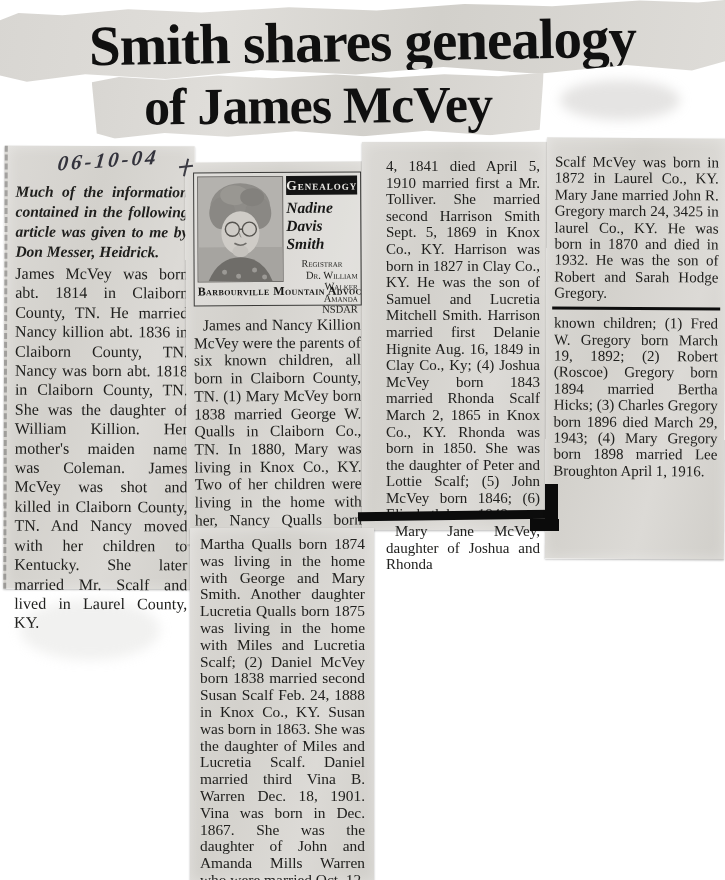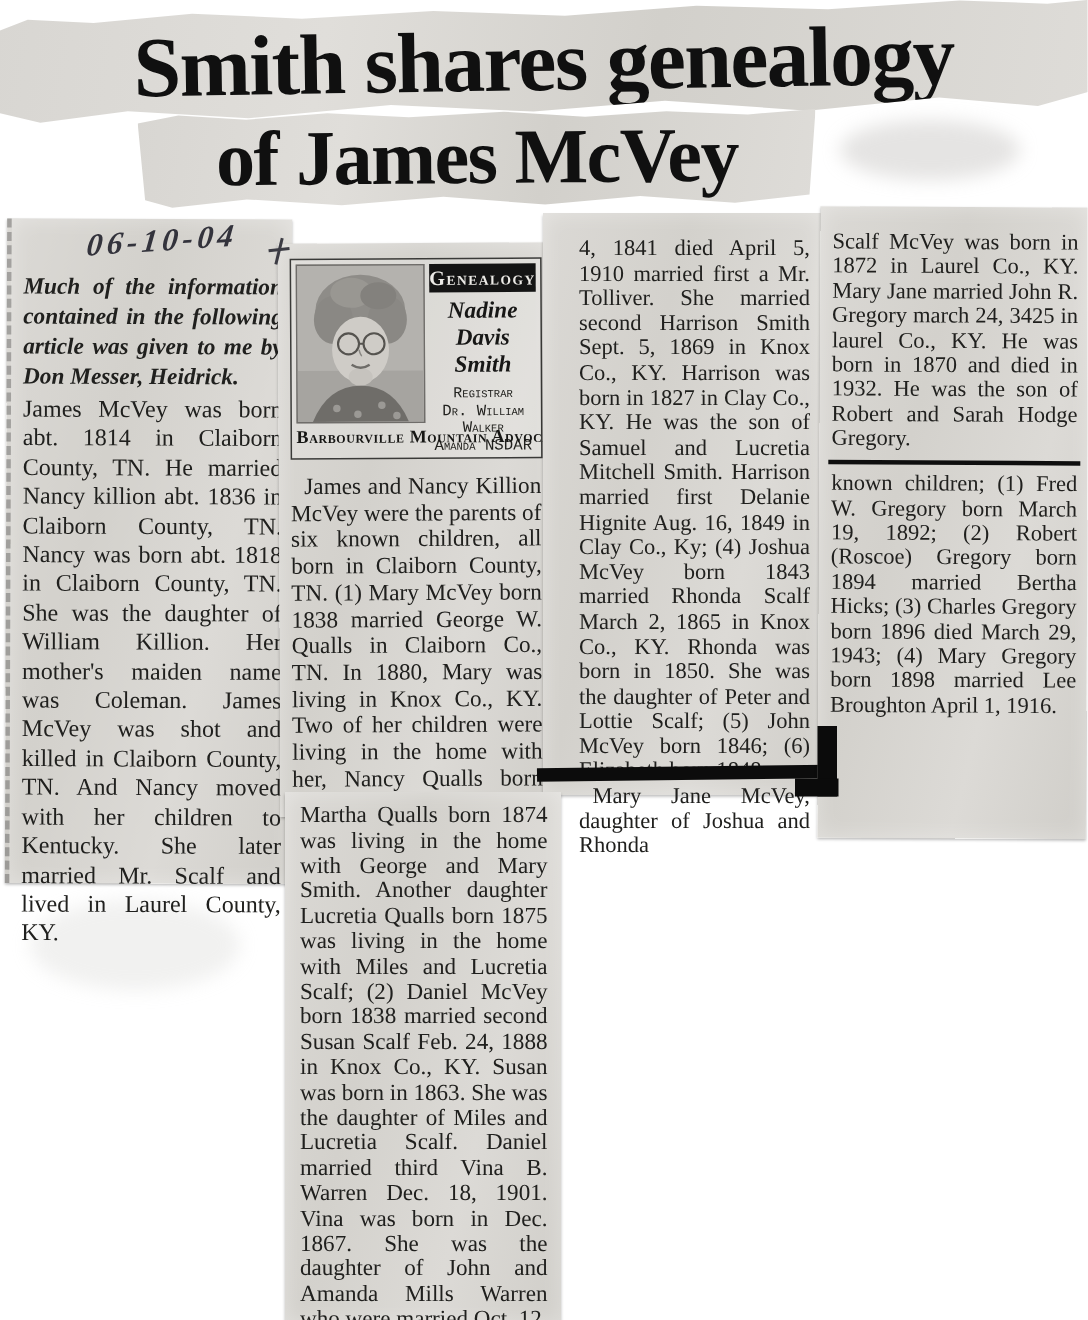--- a/index.html
+++ b/index.html
@@ -63,24 +63,24 @@
   }
   .photobox .row{display:flex;height:104px;}
   .portrait{width:84px;height:104px;border:1px solid #6f6d6a;background:#b9b7b3;flex:none;}
   .infocol{flex:1;display:flex;flex-direction:column;align-items:center;padding-left:3px;}
   .banner{
     width:100%;background:#141414;color:#eceae6;text-align:center;
     font-variant:small-caps;font-weight:bold;font-size:13.5px;line-height:19px;
     letter-spacing:1px;
   }
   .colname{
-    margin-top:4px;text-align:center;font-weight:bold;font-style:italic;
+    margin-top:4px;text-align:left;font-weight:bold;font-style:italic;
     font-size:15.5px;line-height:18px;color:#171716;
   }
-  .coltitle{font-variant:small-caps;text-align:center;color:#22221f;line-height:11.5px;font-family:Liberation Mono, monospace;}
+  .coltitle{font-variant:small-caps;text-align:right;color:#22221f;line-height:11.5px;}
   .t1{font-size:10px;margin-top:5px;}
   .t2{font-size:10.5px;}
   .caption{
     margin-top:4px;text-align:center;font-variant:small-caps;font-weight:bold;
     font-size:12px;letter-spacing:0.4px;color:#161614;white-space:nowrap;
   }
   .midtopbody{margin:10px 7px 0 8px;font-size:15.5px;line-height:17.7px;}
   
   .clip-midbot{left:190px;top:528px;width:184px;height:354px;}
   .midbotbody{margin:8px 9px 0 10px;font-size:15.4px;line-height:16.8px;}

